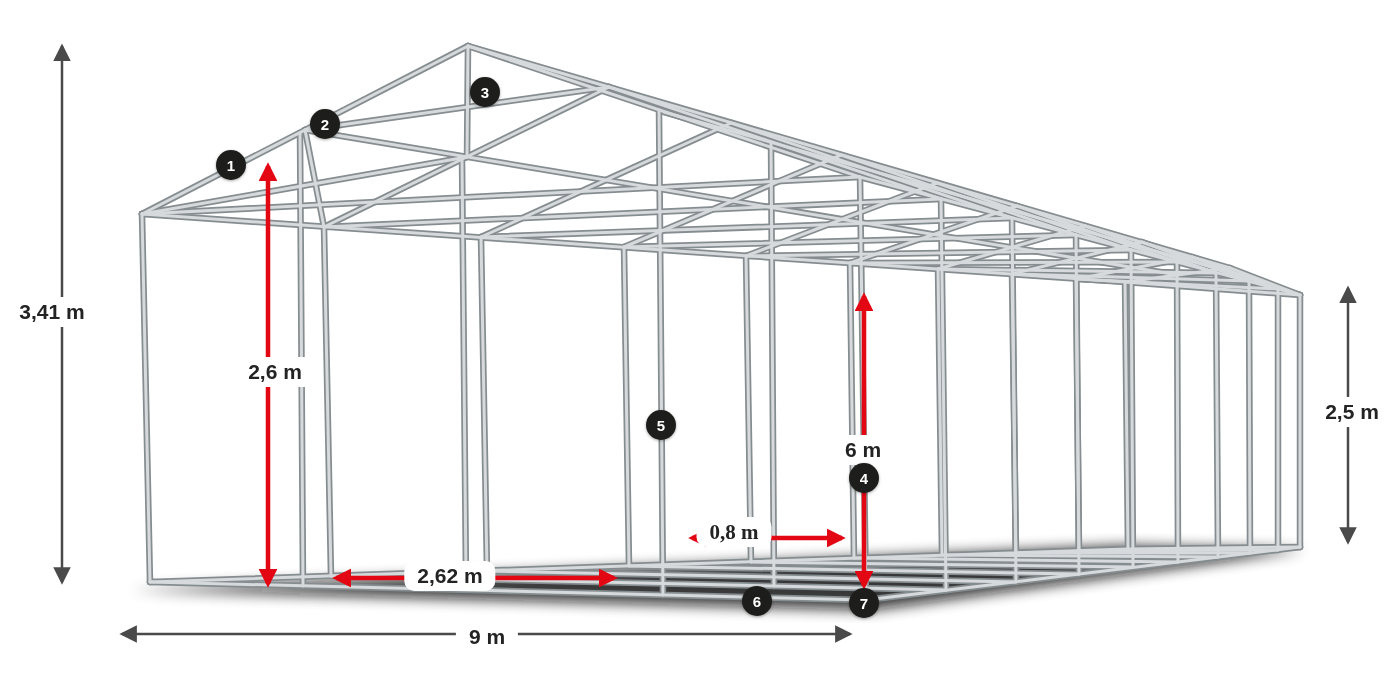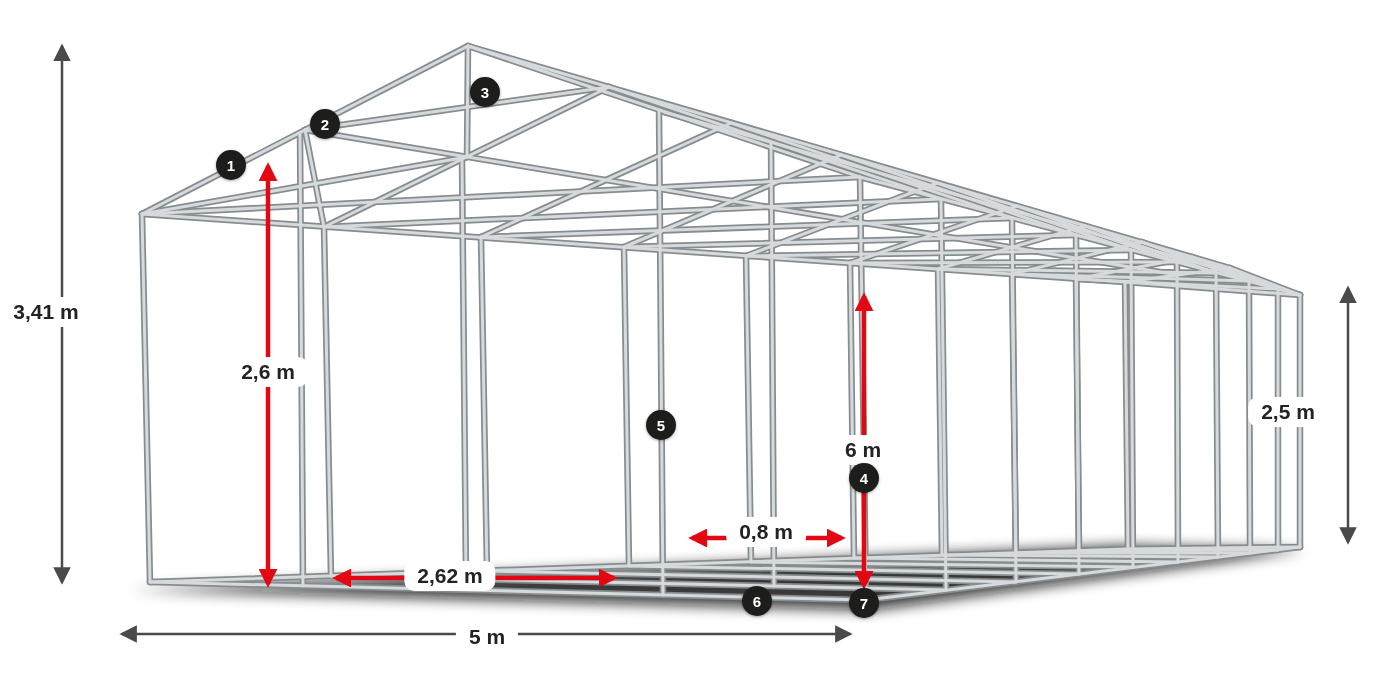--- a/index.html
+++ b/index.html
@@ -165,27 +165,27 @@
     </g>
 
     <g stroke="#e30613" stroke-width="4.5" fill="none">
       <line x1="268" y1="166" x2="268" y2="584" marker-start="url(#ah-red)" marker-end="url(#ah-red)"></line>
       <line x1="864" y1="296" x2="864" y2="586" marker-start="url(#ah-red)" marker-end="url(#ah-red)"></line>
       <line x1="692" y1="538" x2="842" y2="538" marker-start="url(#ah-red)" marker-end="url(#ah-red)"></line>
       <line x1="336" y1="578" x2="614" y2="578" marker-start="url(#ah-red)" marker-end="url(#ah-red)"></line>
     </g>
   </svg>
 
-  <div class="dim-label" style="left:46px;  top:312px;">3,41 m</div>
-  <div class="dim-label" style="left:268px; top:372px;">2,6 m</div>
-  <div class="dim-label" style="left:1288px;top:412px;">2,5 m</div>
+  <div class="dim-label" style="left:52px;  top:312px;">3,41 m</div>
+  <div class="dim-label" style="left:275px; top:372px;">2,6 m</div>
+  <div class="dim-label" style="left:1352px;top:412px;">2,5 m</div>
   <div class="dim-label" style="left:863px; top:450px;">6 m</div>
-  <div class="dim-label" style="left:766px; top:532px;">0,8 m</div>
+  <div class="dim-label" style="left:734px; top:532px;font-family:Liberation Serif, serif;">0,8 m</div>
   <div class="dim-label" style="left:450px; top:576px;">2,62 m</div>
-  <div class="dim-label" style="left:487px; top:637px;">5 m</div>
+  <div class="dim-label" style="left:487px; top:637px;">9 m</div>
 
   <div class="marker" style="left:231px; top:165px;">1</div>
   <div class="marker" style="left:325px; top:124px;">2</div>
   <div class="marker" style="left:485px; top:92px;">3</div>
   <div class="marker" style="left:864px; top:478px;">4</div>
   <div class="marker" style="left:661px; top:425px;">5</div>
   <div class="marker" style="left:757px; top:601px;">6</div>
   <div class="marker" style="left:864px; top:603px;">7</div>
 
 </div>

